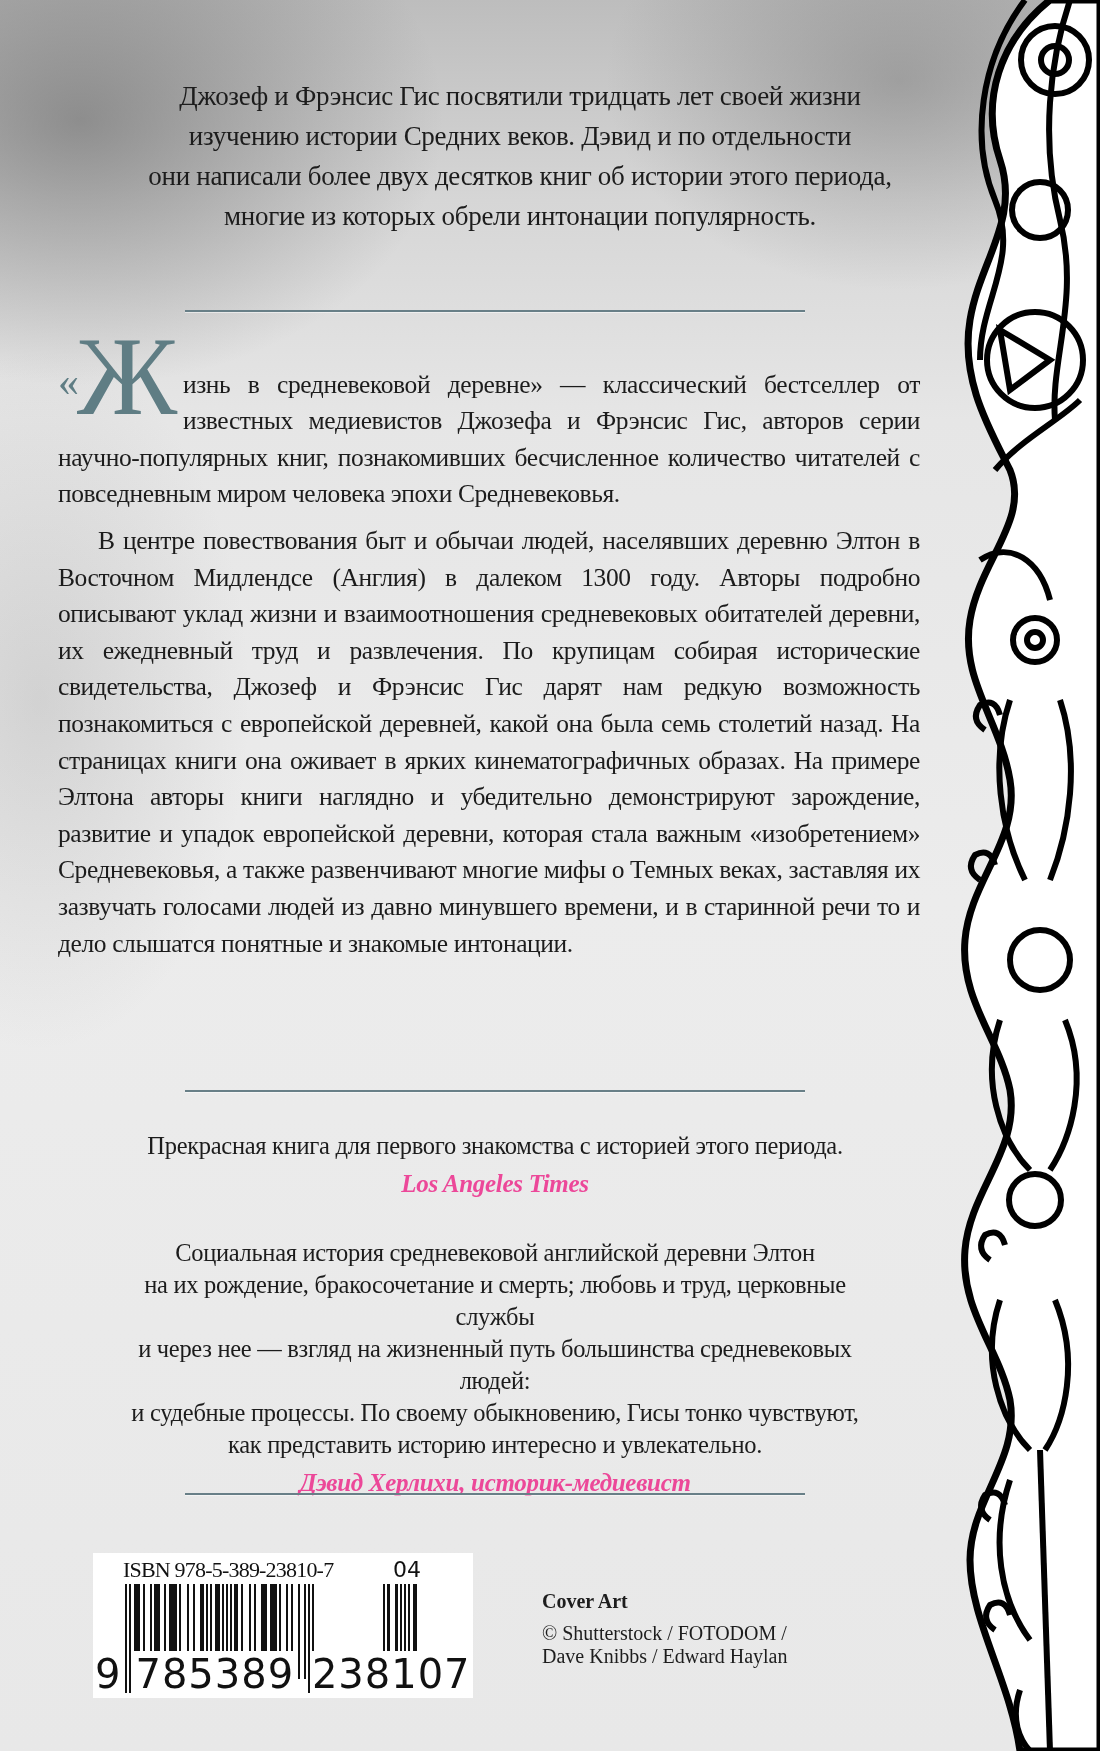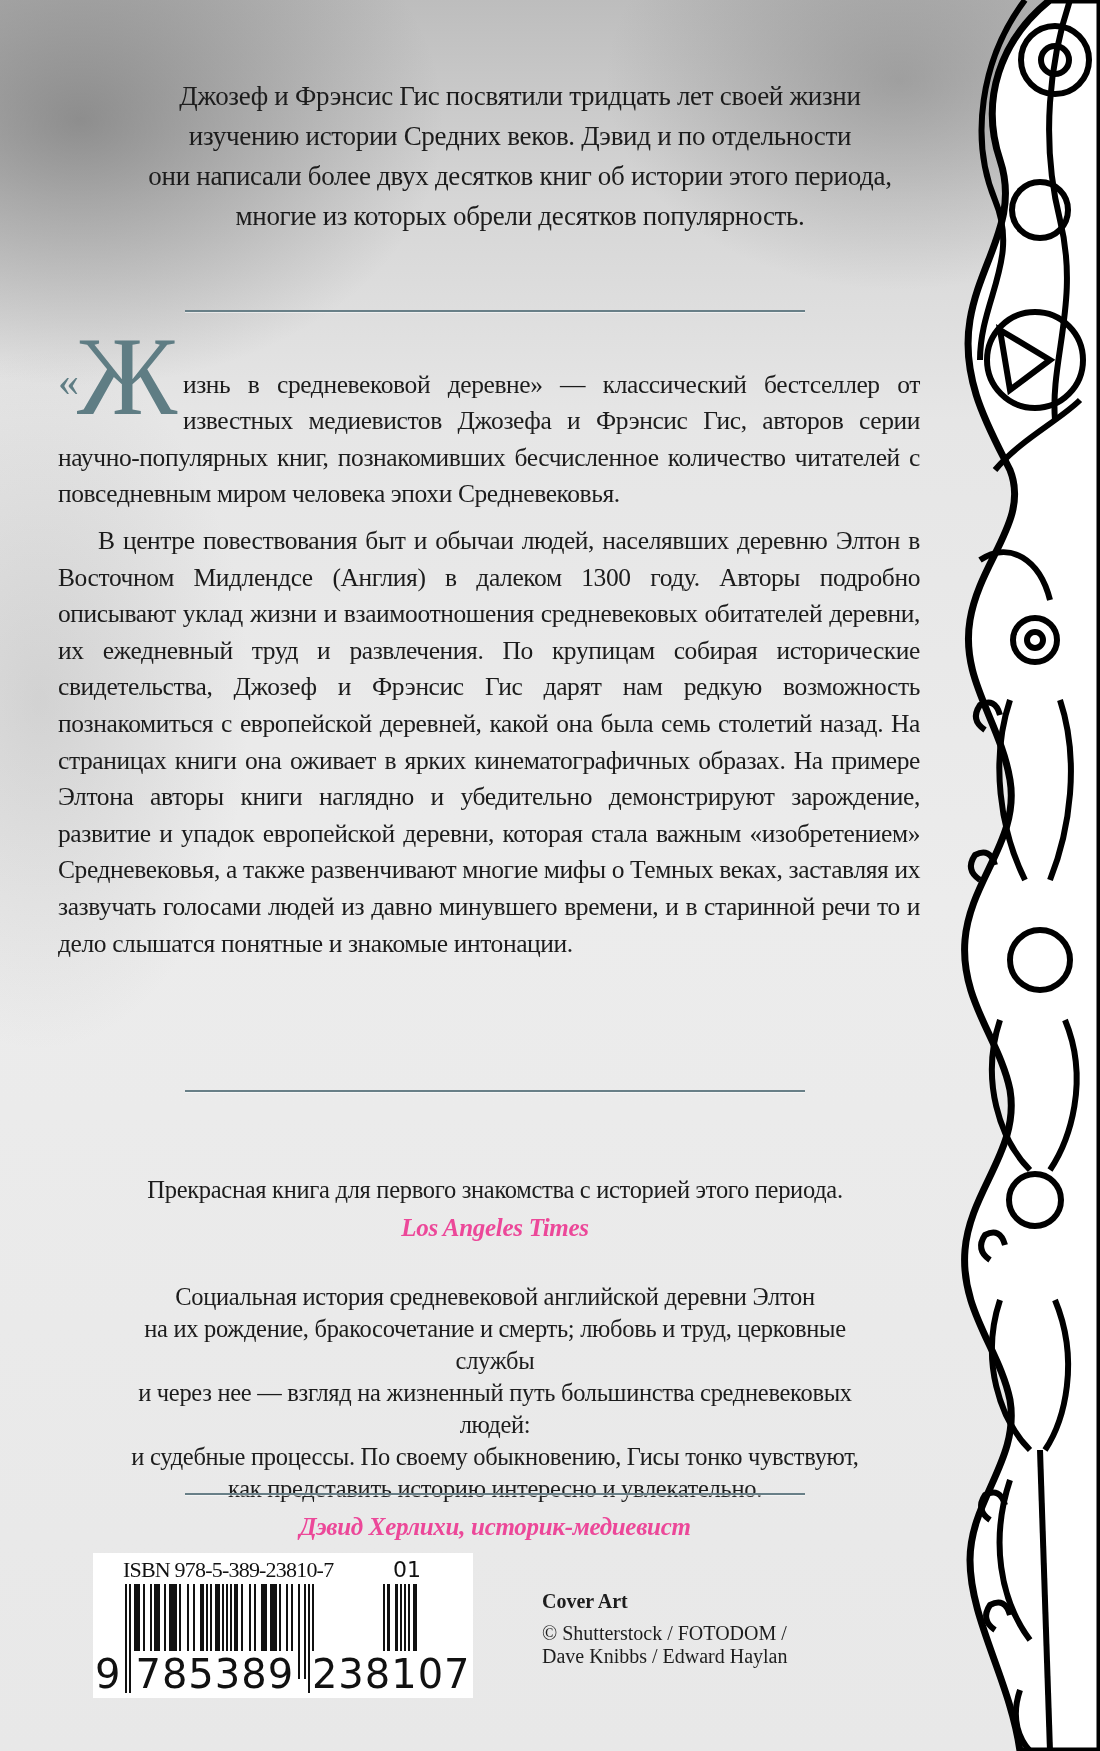--- a/index.html
+++ b/index.html
@@ -37,21 +37,21 @@
     color: #5f7d84; font-size: 44px; vertical-align: 14px; letter-spacing: -4px;
   }
   .dropcap {
     color: #5f7d84; font-size: 112px; line-height: 80px;
     float: left; margin: 6px 6px 0 0; height: 80px;
   }
   .dropcap .quote-mark { float: none; font-size: 42px; vertical-align: 18px; margin-right: 2px; }
 
   .review {
     position: absolute; left: 110px; width: 770px; text-align: center;
-    font-size: 24.5px; line-height: 32px; letter-spacing: -0.3px; margin-top: 44px;
+    font-size: 24.5px; line-height: 32px; letter-spacing: -0.3px;
   }
   .review.rv1 { top: 1130px; }
   .review.rv2 { top: 1237px; }
   .source { color: #ec4899; font-style: italic; font-weight: bold; font-size: 25px; margin-top: 6px; }
 
   .barcode-box {
     position: absolute; left: 93px; top: 1553px; width: 380px; height: 145px;
     background: #ffffff;
   }
   .isbn-text {
@@ -83,21 +83,21 @@
 </style>
 </head>
 <body>
 
 <div class="page">
 
   <div class="intro">
     <div>Джозеф и Фрэнсис Гис посвятили тридцать лет своей жизни</div>
     <div>изучению истории Средних веков. Дэвид и по отдельности</div>
     <div>они написали более двух десятков книг об истории этого периода,</div>
-    <div>многие из которых обрели десятков популярность.</div>
+    <div>многие из которых обрели интонации популярность.</div>
   </div>
 
   <div class="rule r1"></div>
 
   <div class="body">
     <p>
       <span class="dropcap"><span class="quote-mark">«</span><span>Ж</span></span>
       <br><span>изнь в средневековой деревне» — классический бестселлер от известных медиевистов Джозефа и Фрэнсис Гис, авторов серии научно-популярных книг, познакомивших бесчисленное количество читателей с повседневным миром человека эпохи Средневековья.</span>
     </p>
     <p class="indent">В центре повествования быт и обычаи людей, населявших деревню Элтон в Восточном Мидлендсе (Англия) в далеком 1300 году. Авторы подробно описывают уклад жизни и взаимоотношения средневековых обитателей деревни, их ежедневный труд и развлечения. По крупицам собирая исторические свидетельства, Джозеф и Фрэнсис Гис дарят нам редкую возможность познакомиться с европейской деревней, какой она была семь столетий назад. На страницах книги она оживает в ярких кинематографичных образах. На примере Элтона авторы книги наглядно и убедительно демонстрируют зарождение, развитие и упадок европейской деревни, которая стала важным «изобретением» Средневековья, а также развенчивают многие мифы о Темных веках, заставляя их зазвучать голосами людей из давно минувшего времени, и в старинной речи то и дело слышатся понятные и знакомые интонации.</p>
@@ -116,21 +116,21 @@
     <div>и через нее — взгляд на жизненный путь большинства средневековых людей:</div>
     <div>и судебные процессы. По своему обыкновению, Гисы тонко чувствуют,</div>
     <div>как представить историю интересно и увлекательно.</div>
     <div class="source">Дэвид Херлихи, историк-медиевист</div>
   </div>
 
   <div class="rule r3"></div>
 
   <div class="barcode-box">
     <div class="isbn-text">ISBN 978-5-389-23810-7</div>
-    <div class="addon-text">01</div>
+    <div class="addon-text">04</div>
     <div class="bars">
       <span style="width:2px;background:#111;height:115%"></span>
         <span style="width:2px"></span>
         <span style="width:2px;background:#111;height:115%"></span>
       <span style="width:3px"></span>
         <span style="width:6px;background:#111"></span>
         <span style="width:3px"></span>
         <span style="width:2px;background:#111"></span>
         <span style="width:5px"></span>
         <span style="width:2px;background:#111"></span>

